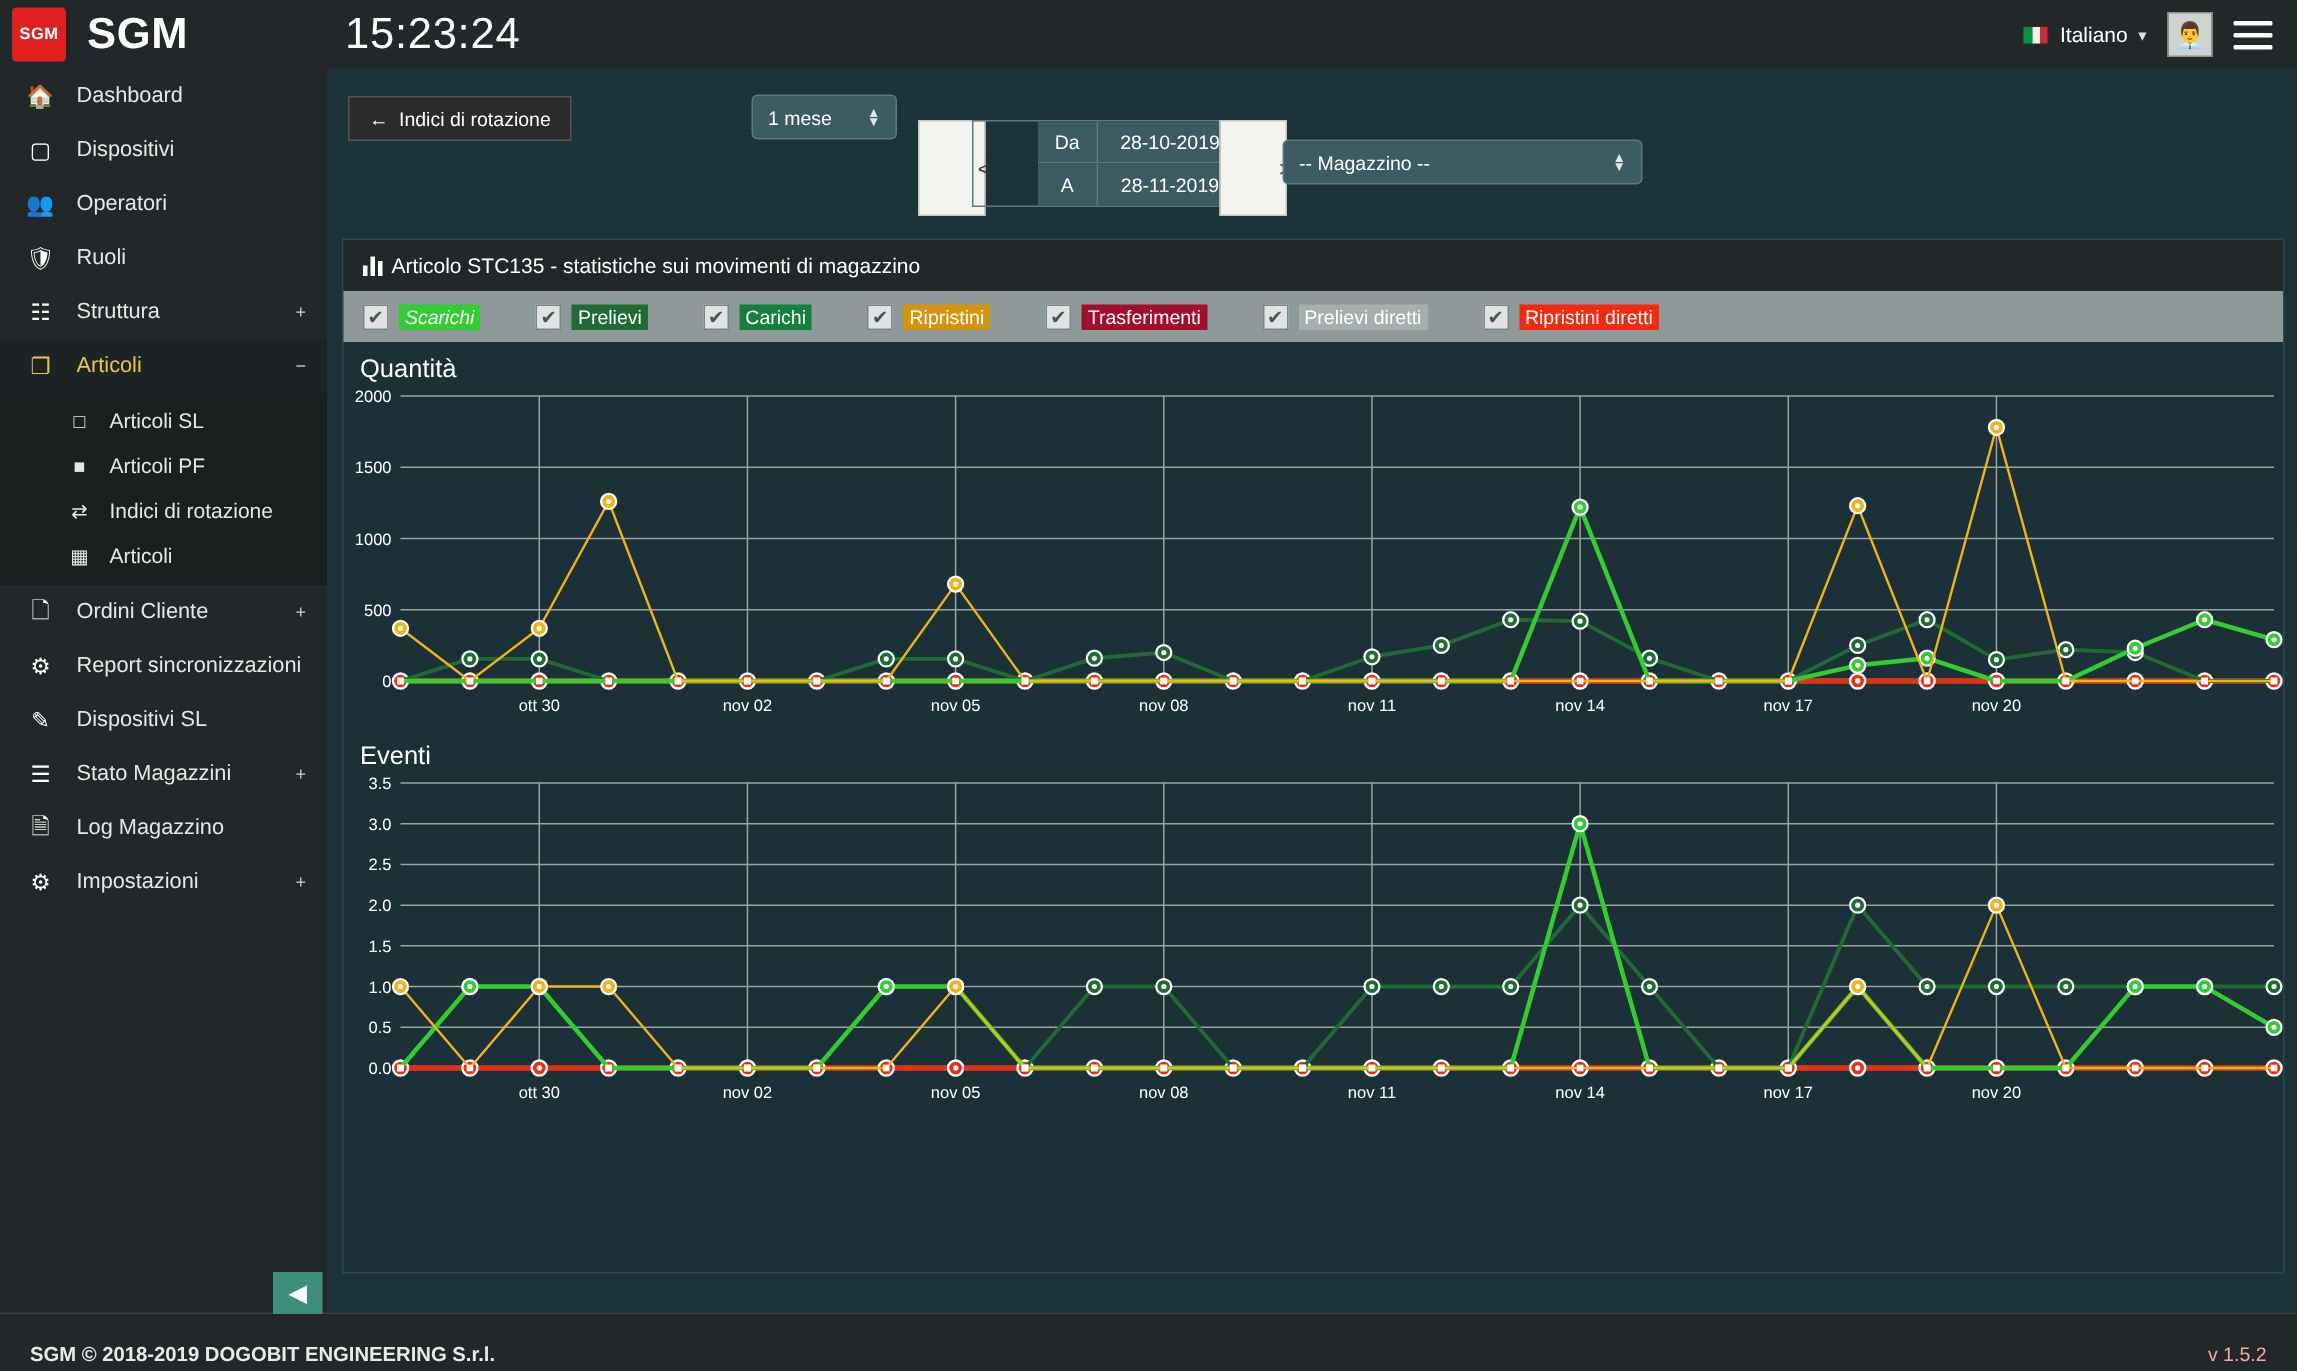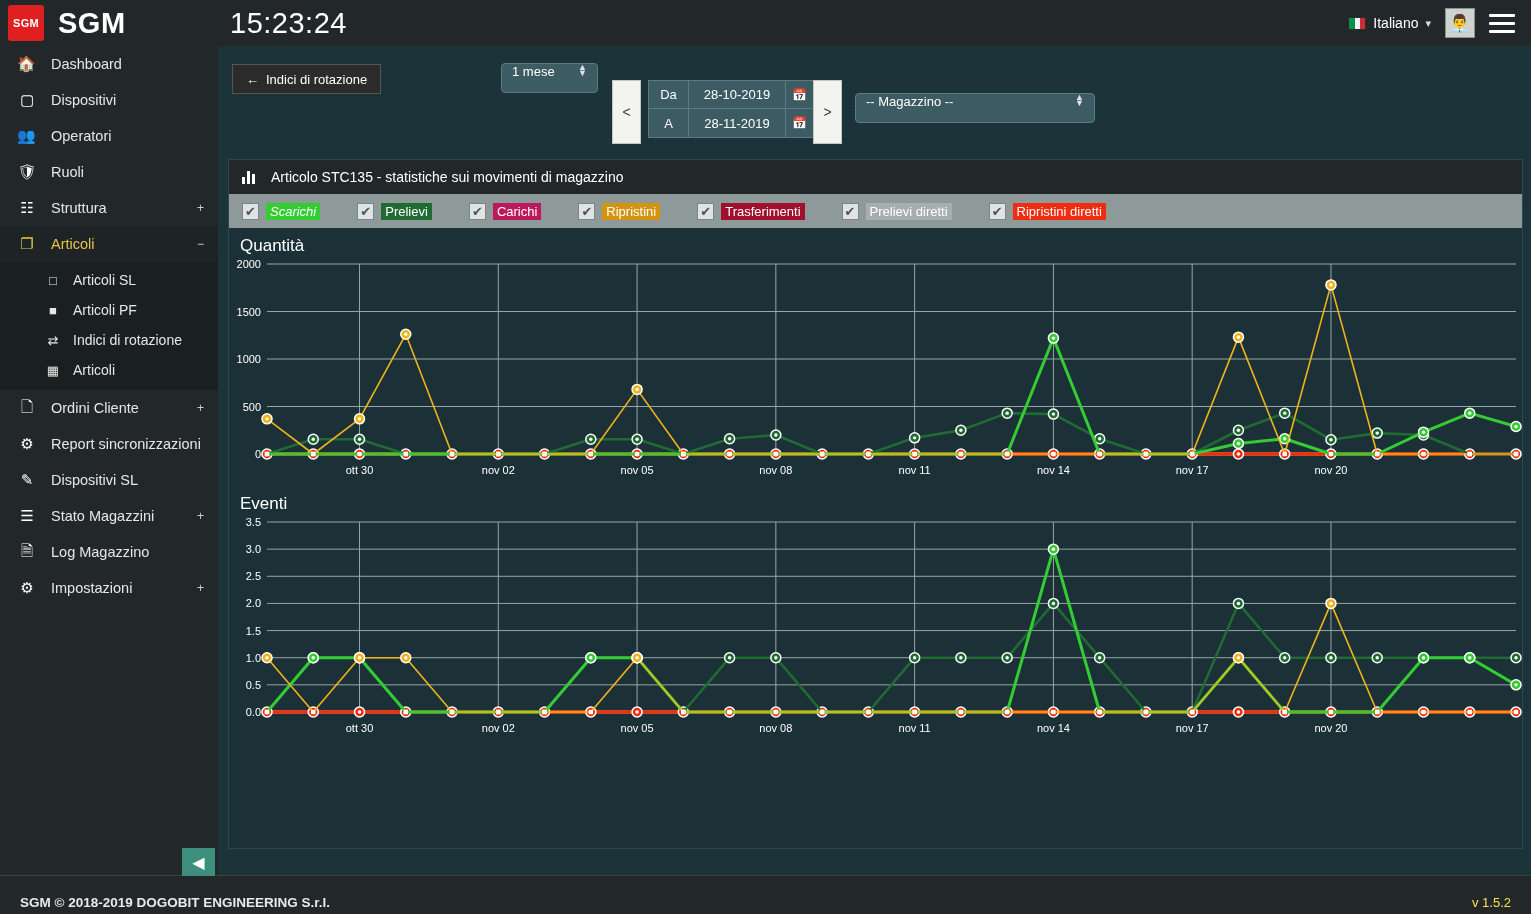--- a/index.html
+++ b/index.html
@@ -67,24 +67,24 @@
 
   
   #main { position:absolute; left:218px; top:46px; width:1313px; height:829px;
           background:#1a3238; background-image:repeating-linear-gradient(0deg,rgba(255,255,255,.012) 0 1px,transparent 1px 3px);}
   #toolbar { height:113px; position:relative; }
   #back-btn {
     position:absolute; left:14px; top:18px; height:30px; padding:0 13px;
     background:#2b2b2b; border:1px solid #555; color:#fff; font-size:13px;
     display:flex; align-items:center; gap:7px; cursor:pointer;
   }
-  .ctrl { position:absolute; }
+  .ctrl { position:absolute;padding-left:43px; }
   .select-box {
     background:#3d5b63; border:1px solid #5d7a82; border-radius:4px;
-    color:#fff; font-size:13px; height:30px; display:flex; align-items:flex-start;
+    color:#fff; font-size:13px; height:30px; display:flex; align-items:center;
     padding:0 10px; cursor:pointer; position:relative;
   }
   .spinner { margin-left:auto; display:flex; flex-direction:column; line-height:6px;
              font-size:9px; color:#dfe6e6; padding-left:12px;}
   #period-select { left:283px; top:17px; width:97px; }
   #prev-btn, #next-btn {
     width:29px; height:64px; background:#f3f3ef; border:1px solid #c6c6bd;
     color:#3a3a3a; font-size:14px; display:flex; align-items:center;
     justify-content:center; cursor:pointer;
   }
@@ -98,21 +98,21 @@
   .dr-val { width:97px; background:#3d5b63; color:#fff; font-size:13px;
             display:flex; align-items:center; justify-content:center; border-right:1px solid #5d7a82;}
   .dr-cal { width:28px; background:#3d5b63; color:#fff; font-size:12px;
             display:flex; align-items:center; justify-content:center; cursor:pointer;}
   #wh-select { left:637px; top:17px; width:240px; }
 
   
   #panel { position:absolute; left:10px; top:113px; width:1295px; height:690px;
            background:#1b3137; border:1px solid #2c4950;}
   #panel-head { height:34px; background:#222829; color:#fff; font-size:14px;
-                display:flex; align-items:center; gap:16px; padding-left:13px;}
+                display:flex; align-items:center; gap:6px; padding-left:13px;}
   .bars-ic { display:inline-flex; align-items:flex-end; gap:2px; height:13px;}
   .bars-ic b { width:3px; background:#fff; display:block;}
   #legend { height:34px; background:#8e9a9a; display:flex; align-items:center;
             padding-left:13px; gap:0;}
   .leg { display:flex; align-items:center; gap:7px; margin-right:37px; cursor:pointer;}
   .cbx { width:17px; height:17px; background:#dfe3e3; border:1px solid #7b8585;
          color:#4c5454; font-size:13px; display:flex; align-items:center;
          justify-content:center; line-height:1;}
   .leg-lab { font-size:13px; padding:1px 4px; color:#fff; white-space:nowrap;}
 
@@ -120,21 +120,21 @@
   .chart-title { color:#fff; font-size:17px; padding:8px 0 0 11px;}
   .chart-wrap { position:relative; }
   svg { display:block; }
   .axis-txt { fill:#ffffff; font-family:"Liberation Sans",sans-serif; font-size:11px; }
 
   
   #footer { position:absolute; left:0; top:875px; width:1531px; height:53px;
             background:#222829; border-top:1px solid #3a4142; display:flex;
             align-items:center; padding:0 20px; }
   #copyright { color:#e9e9e9; font-size:13.5px; font-weight:bold; }
-  #version { margin-left:auto; color:#fde047; font-size:13px; }
+  #version { margin-left:auto; color:#fca5a5; font-size:13px; }
 </style>
 </head>
 <body>
 
 <div id="topbar">
   <div id="brandbox">
     <div id="logo-mark">SGM</div>
     <div id="brand-text">SGM</div>
   </div>
   <div id="clock">15:23:24</div>
@@ -288,21 +288,21 @@
         <div class="leg">
           <span class="cbx">✔</span>
           <span class="leg-lab" style="background: rgb(51, 204, 51); color: rgb(255, 255, 255); font-style: italic;">Scarichi</span>
         </div>
         <div class="leg">
           <span class="cbx">✔</span>
           <span class="leg-lab" style="background: rgb(31, 107, 51); color: rgb(255, 255, 255);">Prelievi</span>
         </div>
         <div class="leg">
           <span class="cbx">✔</span>
-          <span class="leg-lab" style="background: #be185d; color: rgb(255, 255, 255);">Carichi</span>
+          <span class="leg-lab" style="background: #15803d; color: rgb(255, 255, 255);">Carichi</span>
         </div>
         <div class="leg">
           <span class="cbx">✔</span>
           <span class="leg-lab" style="background: rgb(211, 148, 16); color: rgb(255, 255, 255);">Ripristini</span>
         </div>
         <div class="leg">
           <span class="cbx">✔</span>
           <span class="leg-lab" style="background: rgb(160, 15, 46); color: rgb(255, 255, 255);">Trasferimenti</span>
         </div>
         <div class="leg">

